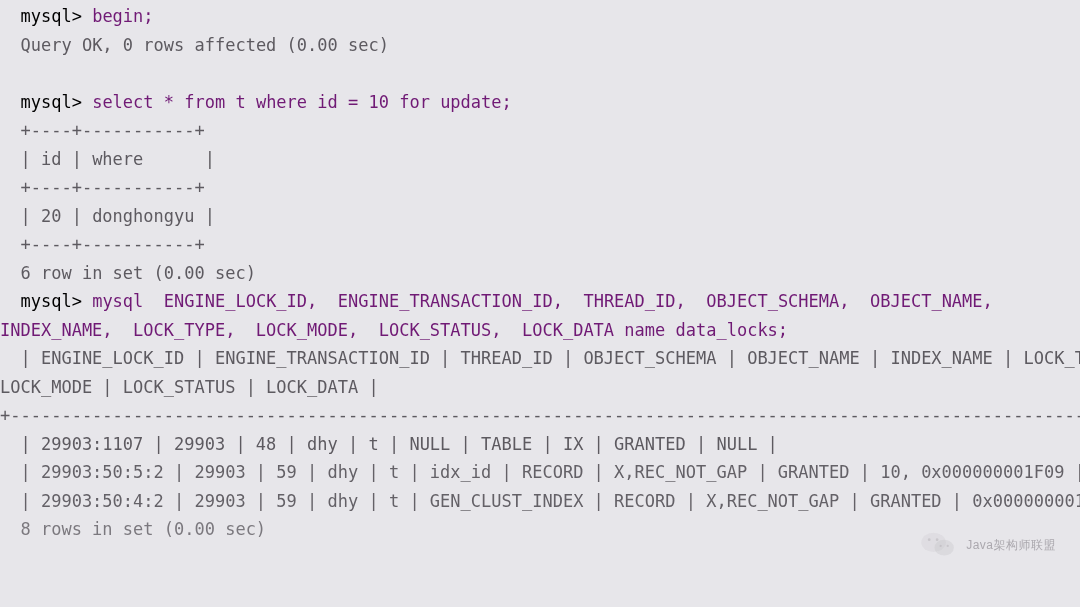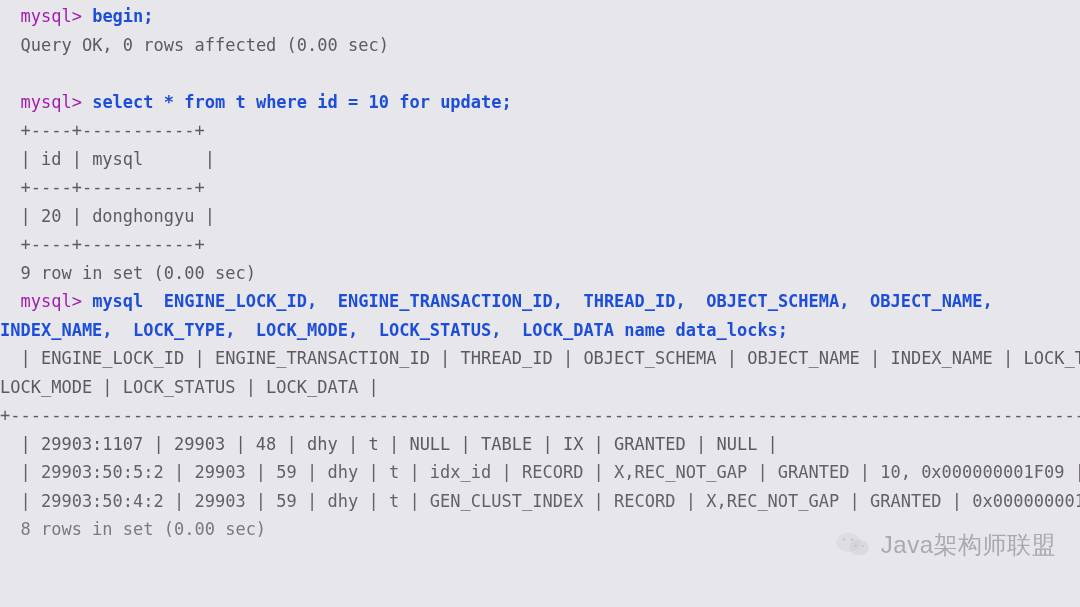--- a/index.html
+++ b/index.html
@@ -14,22 +14,22 @@
     line-height: 28.5px;
     color: #5d5a60;
     -webkit-font-smoothing: antialiased;
   }
   .terminal {
     margin: 0;
     padding: 2px 0 0 0;
     white-space: pre;
     font: inherit;
   }
-  .bold { font-weight: 700; color: #1d4ed8; }
-  .prompt { color: #a21caf; }
+  .bold { font-weight: 400; color: #701a75; }
+  .prompt { color: #000000; }
   .light { opacity: 0.78; }
   .fade-row {
     filter: blur(0.3px);
     opacity: 0.95;
   }
   .watermark {
     position: absolute;
     right: 24px;
     bottom: 47px;
     display: flex;
@@ -40,46 +40,46 @@
     pointer-events: none;
     opacity: 0.90;
     filter: blur(0.3px);
   }
   .watermark .wx-logo {
     width: 36px;
     height: 30px;
     opacity: 0.75;
   }
   .watermark .label {
-    font-size: 24px;
+    font-size: 12px;
     letter-spacing: 0.5px;
   }
   .bottom-fade {
     position: absolute;
     left: 0;
     right: 0;
     bottom: 0;
     height: 20px;
     background: linear-gradient(to bottom, rgba(231,230,234,0) 0%, rgba(231,230,234,0.7) 60%, rgba(231,230,234,0.85) 100%);
     pointer-events: none;
   }
 </style>
 </head>
 <body>
 
 <pre class="terminal">  <span class="prompt">mysql&gt; </span><span class="bold">begin;</span>
   <span>Query OK, 0 rows affected (0.00 sec)</span>
 
   <span class="prompt">mysql&gt; </span><span class="bold">select * from t where id = 10 for update;</span>
   <span>+----+-----------+</span>
-  <span>| id | mysql      |</span>
+  <span>| id | where      |</span>
   <span>+----+-----------+</span>
   <span>| 20 | donghongyu |</span>
   <span>+----+-----------+</span>
-  <span>9 row in set (0.00 sec)</span>
+  <span>6 row in set (0.00 sec)</span>
   <span class="prompt">mysql&gt; </span><span class="bold">mysql  ENGINE_LOCK_ID,  ENGINE_TRANSACTION_ID,  THREAD_ID,  OBJECT_SCHEMA,  OBJECT_NAME,</span>
 <span class="bold">INDEX_NAME,  LOCK_TYPE,  LOCK_MODE,  LOCK_STATUS,  LOCK_DATA name data_locks;</span>
 <span>  | ENGINE_LOCK_ID | ENGINE_TRANSACTION_ID | THREAD_ID | OBJECT_SCHEMA | OBJECT_NAME | INDEX_NAME | LOCK_TYPE |</span>
 <span>LOCK_MODE | LOCK_STATUS | LOCK_DATA |</span>
 <span>+-------------------------------------------------------------------------------------------------------------</span>
 <span>  | 29903:1107 | 29903 | 48 | dhy | t | NULL | TABLE | IX | GRANTED | NULL |</span>
 <span class="fade-row">  | 29903:50:5:2 | 29903 | 59 | dhy | t | idx_id | RECORD | X,REC_NOT_GAP | GRANTED | 10, 0x000000001F09 |</span>
 <span class="fade-row">  | 29903:50:4:2 | 29903 | 59 | dhy | t | GEN_CLUST_INDEX | RECORD | X,REC_NOT_GAP | GRANTED | 0x000000001F09 |</span>
 <span class="light">  8 rows in set (0.00 sec)</span>
 </pre>

